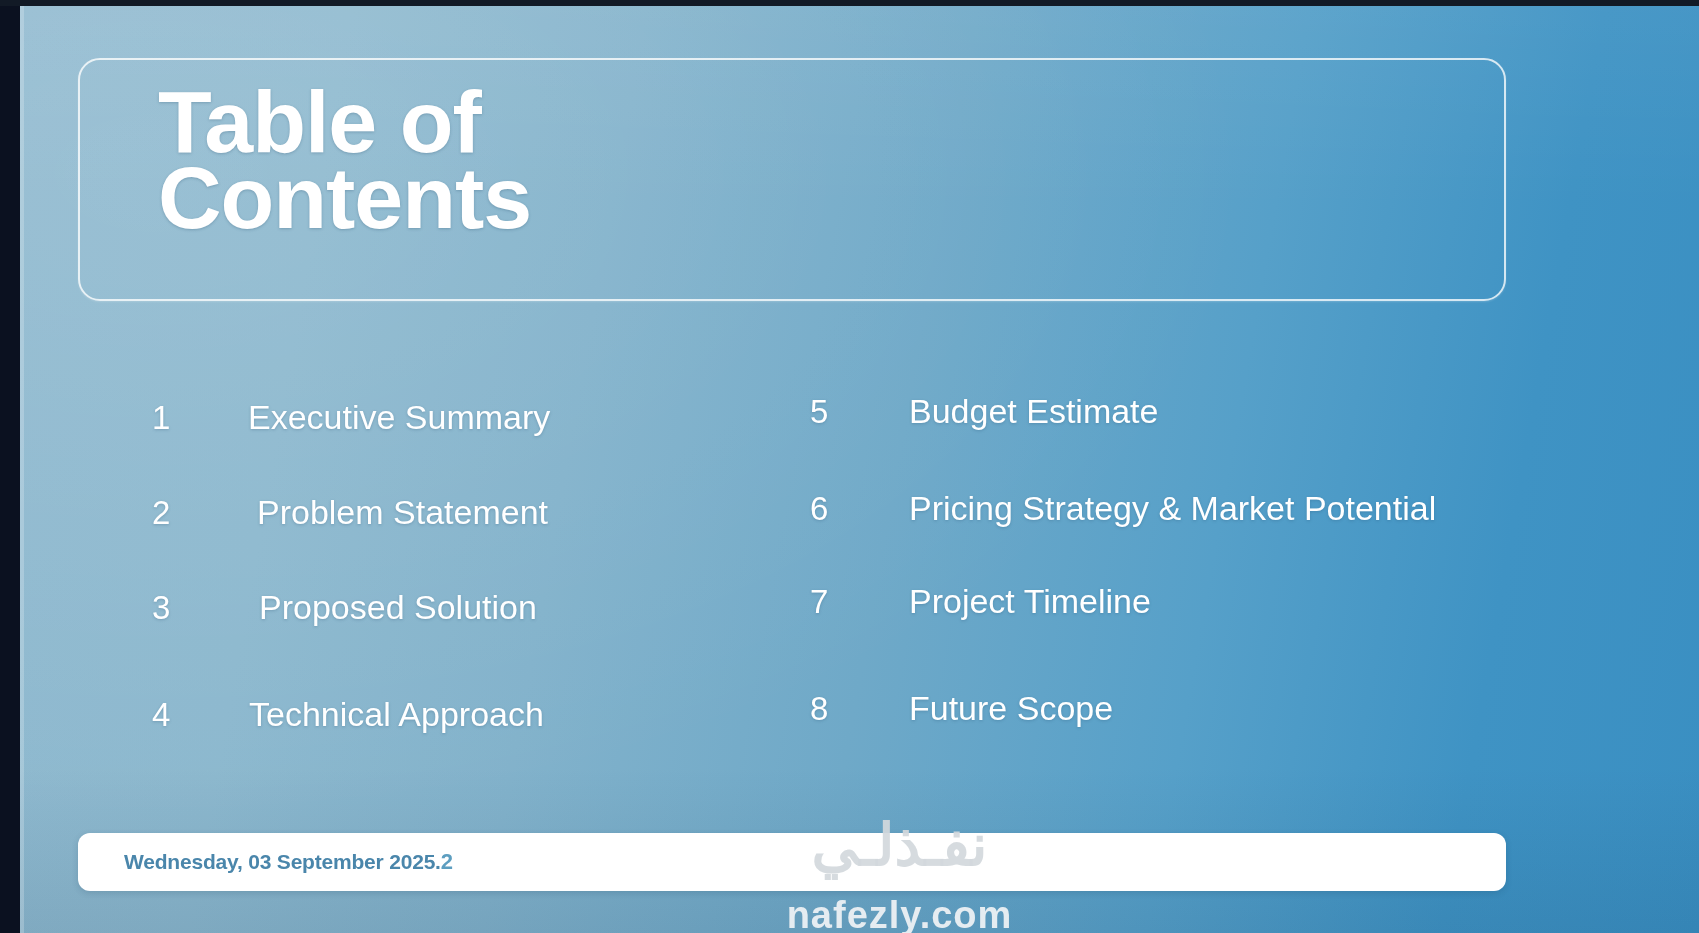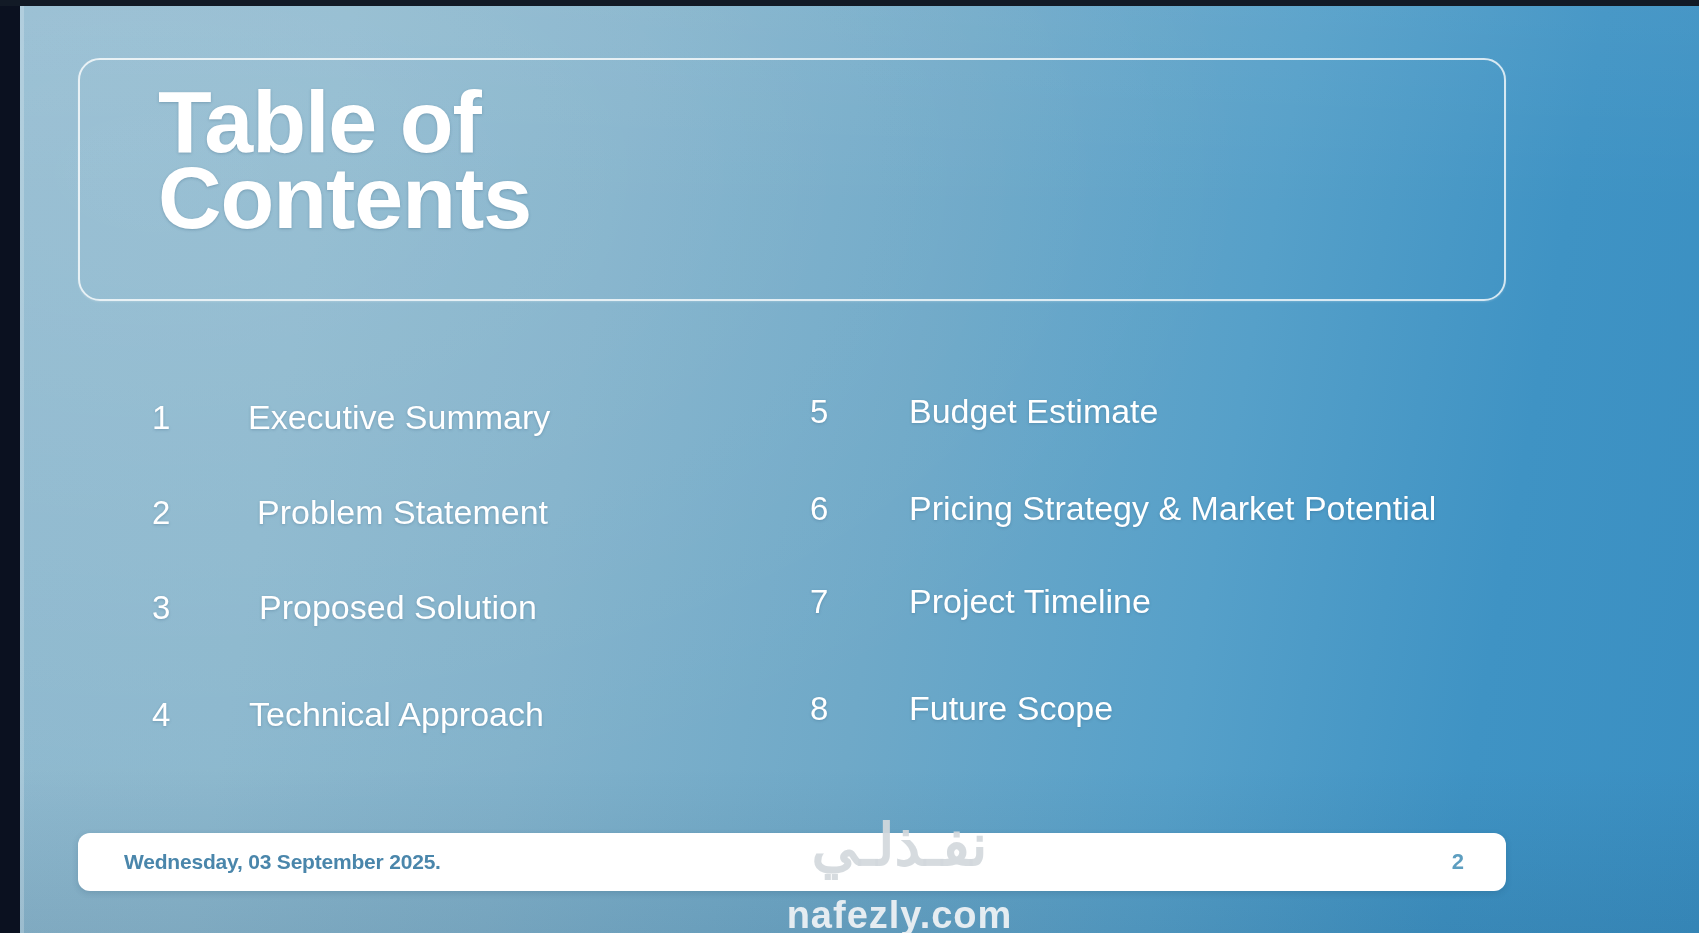--- a/index.html
+++ b/index.html
@@ -158,21 +158,20 @@
   .footer-bar {
     position: absolute;
     left: 58px;
     top: 827px;
     width: 1428px;
     height: 58px;
     background: #ffffff;
     border-radius: 12px;
     display: flex;
     align-items: center;
-    justify-content: space-between;
     padding: 0 42px 0 46px;
     box-sizing: border-box;
     box-shadow: 0 2px 6px rgba(20,60,90,0.18);
     z-index: 20;
   }
   .footer-date {
     color: #4a86ab;
     font-size: 21px;
     font-weight: 700;
     letter-spacing: -0.2px;

